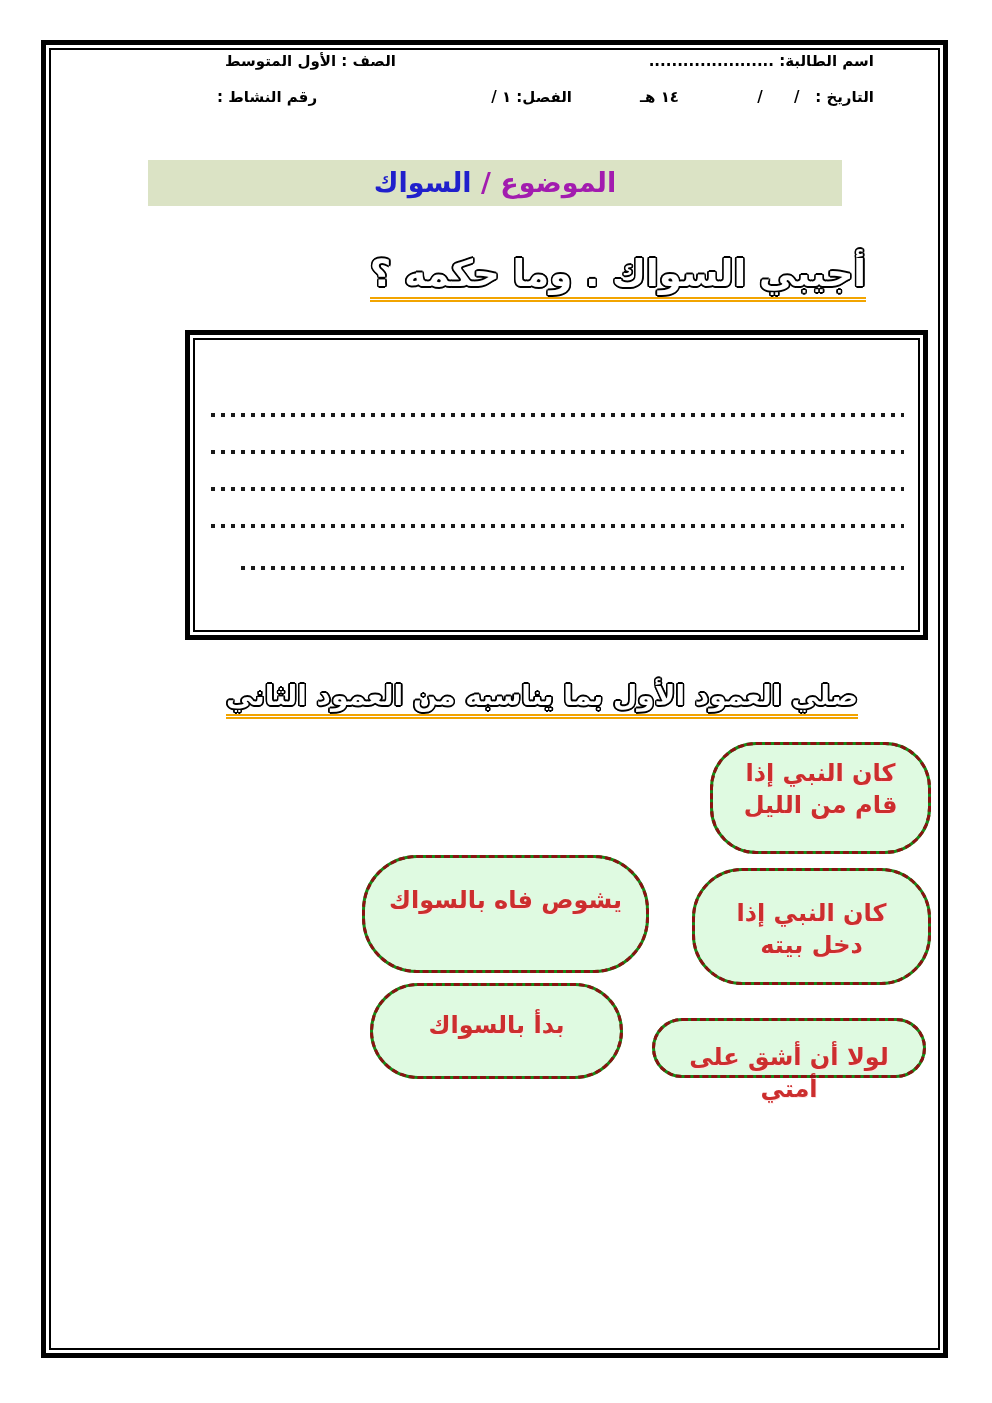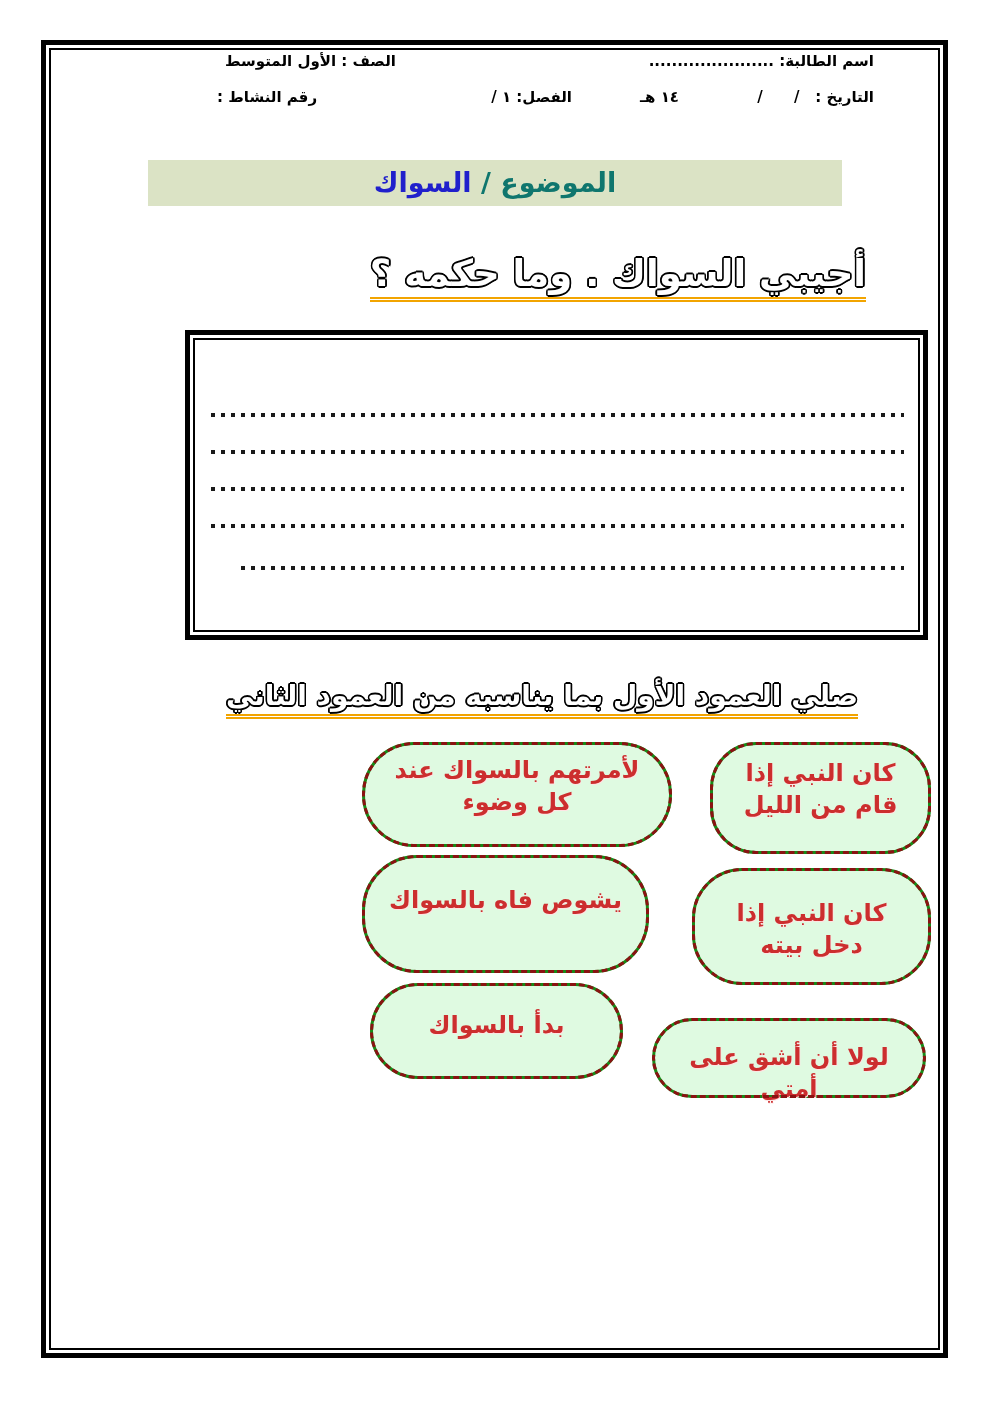--- a/index.html
+++ b/index.html
@@ -45,21 +45,21 @@
     left: 148px; top: 160px;
     width: 694px; height: 46px;
     background: #dbe3c5;
     direction: rtl;
     text-align: center;
     line-height: 46px;
     font-weight: bold;
     font-size: 27px;
     white-space: nowrap;
   }
-  .banner .topic-label { color: #0f766e; }
+  .banner .topic-label { color: #a21caf; }
   .banner .topic-value { color: #2020cc; }
   
   .hollow {
     color: #ffffff;
     text-shadow:
       -1.4px -1.4px 0 #000, 1.4px -1.4px 0 #000,
       -1.4px  1.4px 0 #000, 1.4px  1.4px 0 #000,
       -1.6px 0 0 #000, 1.6px 0 0 #000,
       0 -1.6px 0 #000, 0 1.6px 0 #000;
   }
@@ -139,21 +139,21 @@
   .shape-l1 { left: 362px; top: 742px; width: 310px; height: 105px; border-radius: 52px; }
   .shape-l1 .txt { padding-top: 9px; }
   .shape-l2 { left: 362px; top: 855px; width: 287px; height: 118px; }
   .shape-l2 .txt { padding-top: 26px; }
   .shape-l3 { left: 370px; top: 983px; width: 253px; height: 96px; border-radius: 48px; }
   .shape-l3 .txt { padding-top: 23px; }
   .shape-r1 { left: 710px; top: 742px; width: 221px; height: 112px; border-radius: 46px; }
   .shape-r1 .txt { padding-top: 12px; }
   .shape-r2 { left: 692px; top: 868px; width: 239px; height: 117px; border-radius: 50px; }
   .shape-r2 .txt { padding-top: 26px; }
-  .shape-r3 { left: 652px; top: 1018px; width: 274px; height: 80px; border-radius: 40px; }
+  .shape-r3 { left: 652px; top: 1018px; width: 274px; height: 60px; border-radius: 40px; }
   .shape-r3 .txt { padding-top: 20px; }
 </style>
 </head>
 <body>
 
 <div class="page">
 
   <div class="frame">
     <div class="frame-inner"></div>
   </div>
@@ -176,23 +176,20 @@
       <div class="dotted-line dl-1"></div>
       <div class="dotted-line dl-2"></div>
       <div class="dotted-line dl-3"></div>
       <div class="dotted-line dl-4"></div>
       <div class="dotted-line dl-5"></div>
     </div>
   </div>
 
   <div class="matching-heading hollow underlined">صلي العمود الأول بما يناسبه من العمود الثاني</div>
 
-  <div class="shape shape-l1">
-    <div class="txt">لأمرتهم بالسواك عند كل وضوء</div>
-  </div>
   <div class="shape shape-l2">
     <div class="txt">يشوص فاه بالسواك</div>
   </div>
   <div class="shape shape-r1">
     <div class="txt">كان النبي إذا قام من الليل</div>
   </div>
 
   <div class="shape shape-l3">
     <div class="txt">بدأ بالسواك</div>
   </div>

